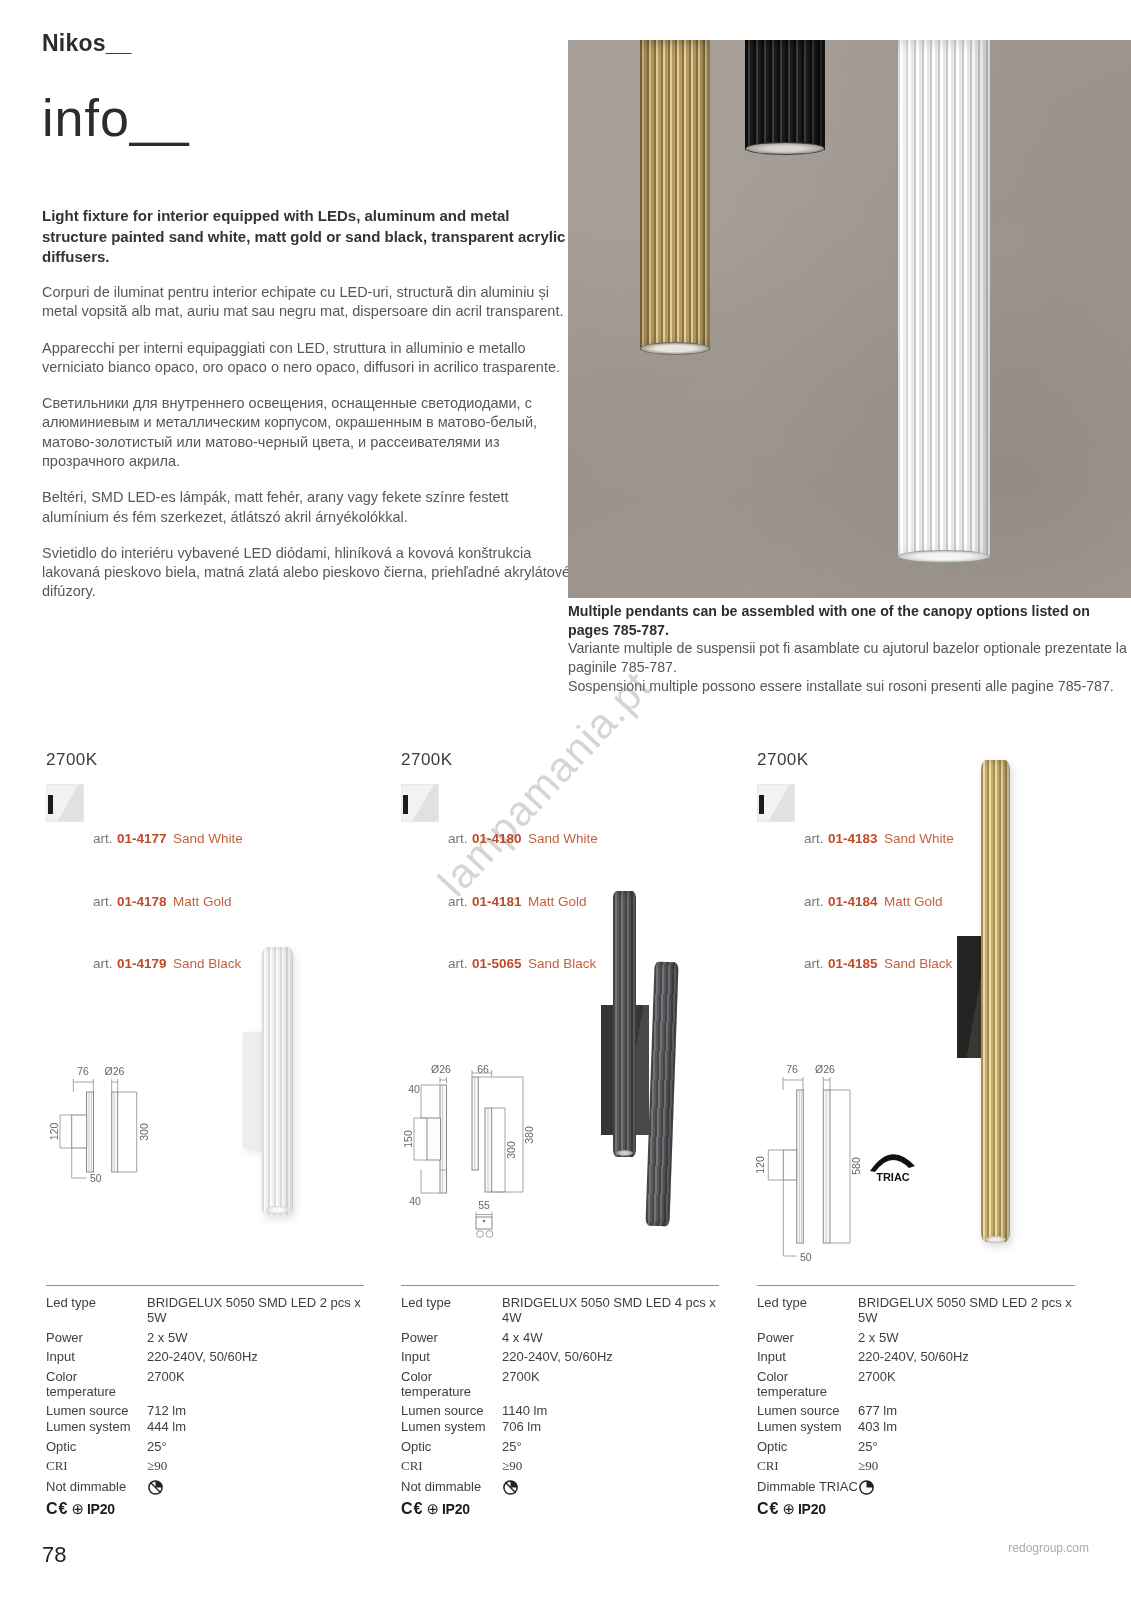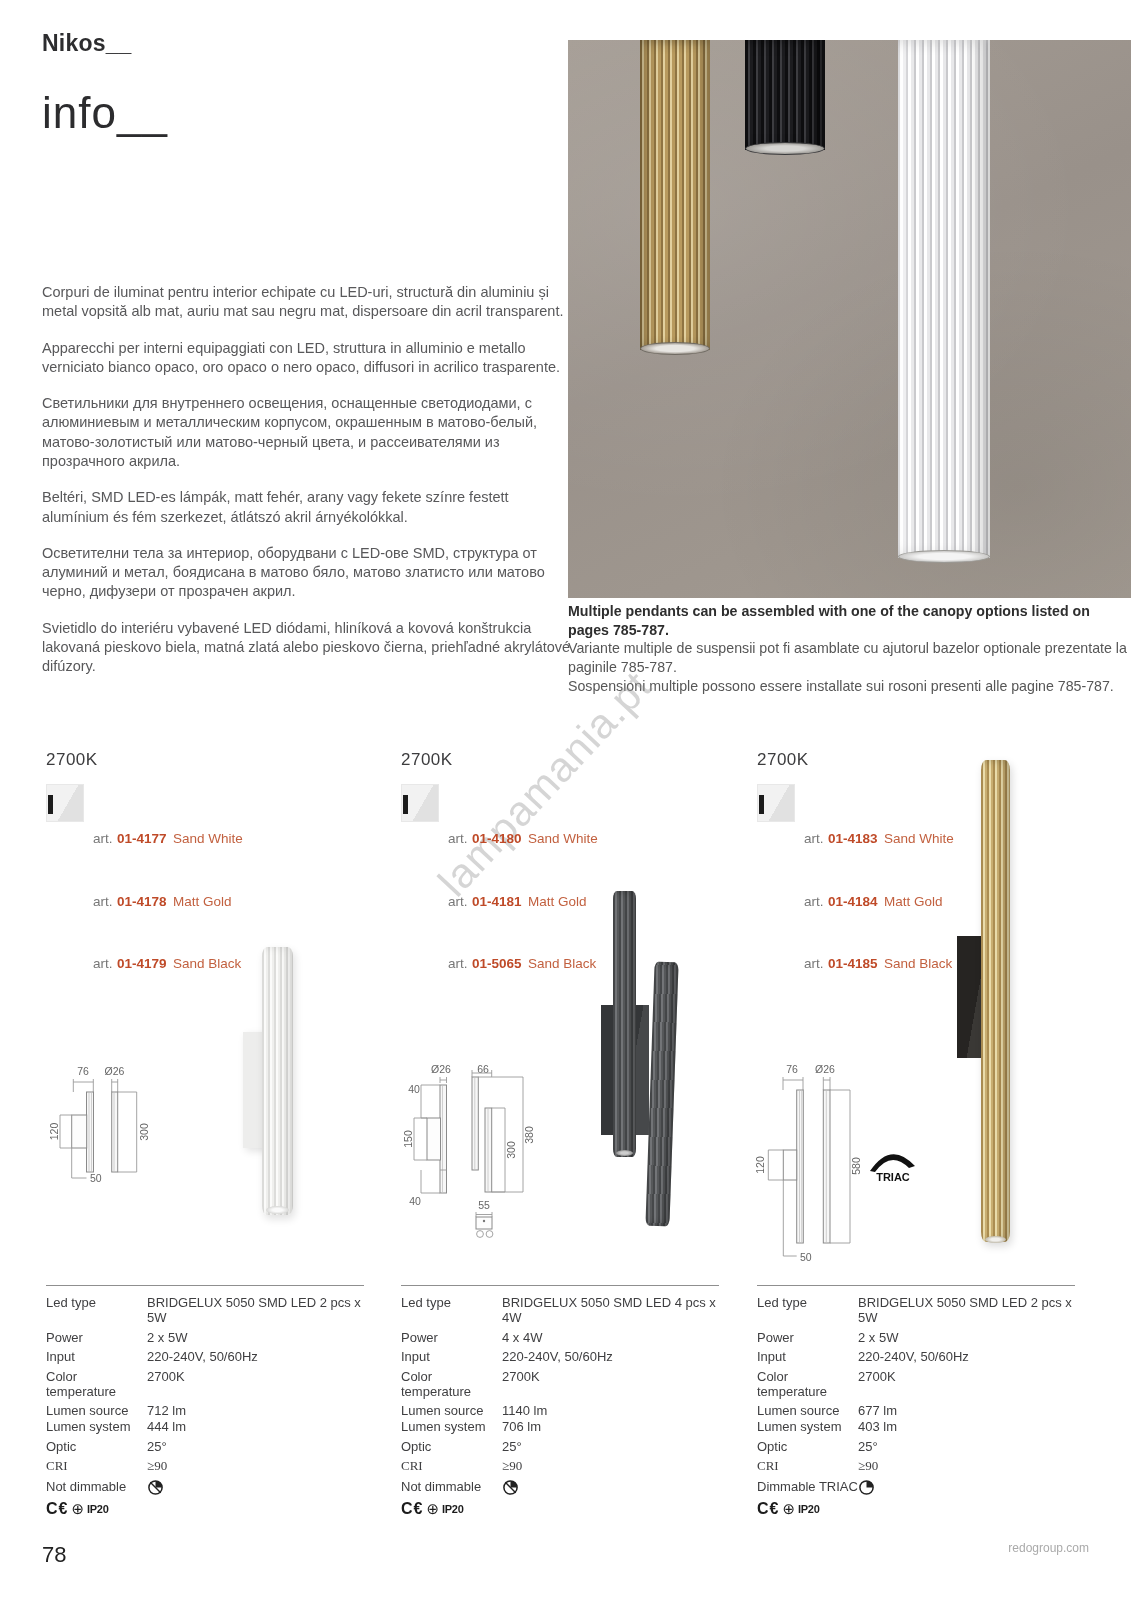--- a/index.html
+++ b/index.html
@@ -2,21 +2,21 @@
 <html><head>
 <meta charset="utf-8">
 <style>
   html,body{margin:0;padding:0;background:#fff;}
   body{font-family:"Liberation Sans","DejaVu Sans",sans-serif;color:#333;}
   .page{position:relative;width:1131px;height:1600px;background:#fff;overflow:hidden;}
   .abs{position:absolute;}
 
   
   .brand{left:42px;top:30px;font-size:23px;font-weight:bold;color:#2d2d2f;letter-spacing:.2px;text-align:right;}
-  .title{left:42px;top:88px;font-size:44px;font-weight:100;color:#2c2c2e;letter-spacing:1px;}
+  .title{left:42px;top:88px;font-size:52px;font-weight:100;color:#2c2c2e;letter-spacing:1px;}
 
   
   .lead{left:42px;top:206px;width:528px;font-size:15px;font-weight:bold;line-height:1.38;color:#333;}
   .paras{left:42px;top:283px;width:534px;}
   .paras p{margin:0 0 17px 0;font-size:14.5px;line-height:1.33;color:#58585a;}
 
   
   .photo{left:568px;top:40px;width:563px;height:558px;background:
     radial-gradient(120% 90% at 20% 30%, rgba(255,255,255,.10), rgba(0,0,0,0) 60%),
     radial-gradient(100% 80% at 80% 80%, rgba(0,0,0,.08), rgba(0,0,0,0) 55%),
@@ -72,43 +72,43 @@
   .spec{width:318px;border-top:1px solid #8f8f8f;padding-top:9px;font-size:13px;color:#3f3f41;}
   .spec .row{display:flex;margin-bottom:4.5px;align-items:flex-start;}
   .spec .lbl{flex:none;width:101px;}
   .spec .val{flex:1;}
   .spec .tight{margin-bottom:1px;}
   .spec .gapt{margin-top:0;font-family:Liberation Serif, serif;}
   .dim-ico{width:17px;height:17px;}
   .certs{margin-top:3px;display:flex;align-items:center;gap:3px;color:#1c1c1c;}
   .certs .ce{font-size:16px;font-weight:bold;letter-spacing:1px;}
   .certs .mk{font-size:15px;}
-  .certs .ip{font-size:11px;font-weight:bold;letter-spacing:-.3px;}
+  .certs .ip{font-size:14px;font-weight:bold;letter-spacing:-.3px;}
 
   
   .triac-txt{font-weight:bold;font-size:11px;fill:#111 !important;}
 
   
   .pageno{left:42px;top:1526px;font-size:22px;color:#222;margin-top:16px;}
   .site{right:42px;top:1541px;font-size:12px;color:#aaa;}
 </style>
 </head>
 <body>
 
 <div class="page">
 
   <div class="abs brand">Nikos__</div>
   <div class="abs title">info__</div>
 
+  <div class="abs lead">Light fixture for interior equipped with LEDs, aluminum and metal structure painted sand white, matt gold or sand black, transparent acrylic diffusers.</div>
   <div class="abs paras">
     <p>Corpuri de iluminat pentru interior echipate cu LED-uri, structură din aluminiu și metal vopsită alb mat, auriu mat sau negru mat, dispersoare din acril transparent.</p>
     <p>Apparecchi per interni equipaggiati con LED, struttura in alluminio e metallo verniciato bianco opaco, oro opaco o nero opaco, diffusori in acrilico trasparente.</p>
     <p>Светильники для внутреннего освещения, оснащенные светодиодами, с алюминиевым и металлическим корпусом, окрашенным в матово-белый, матово-золотистый или матово-черный цвета, и рассеивателями из прозрачного акрила.</p>
     <p>Beltéri, SMD LED-es lámpák, matt fehér, arany vagy fekete színre festett alumínium és fém szerkezet, átlátszó akril árnyékolókkal.</p>
-    <p>Осветителни тела за интериор, оборудвани с LED-ове SMD, структура от алуминий и метал, боядисана в матово бяло, матово златисто или матово черно, дифузери от прозрачен акрил.</p>
     <p>Svietidlo do interiéru vybavené LED diódami, hliníková a kovová konštrukcia lakovaná pieskovo biela, matná zlatá alebo pieskovo čierna, priehľadné akrylátové difúzory.</p>
   </div>
 
   <div class="abs photo">
     <div class="tube tube-gold">
         <div class="rim"></div>
       </div>
     <div class="tube tube-black">
         <div class="rim"></div>
       </div>

